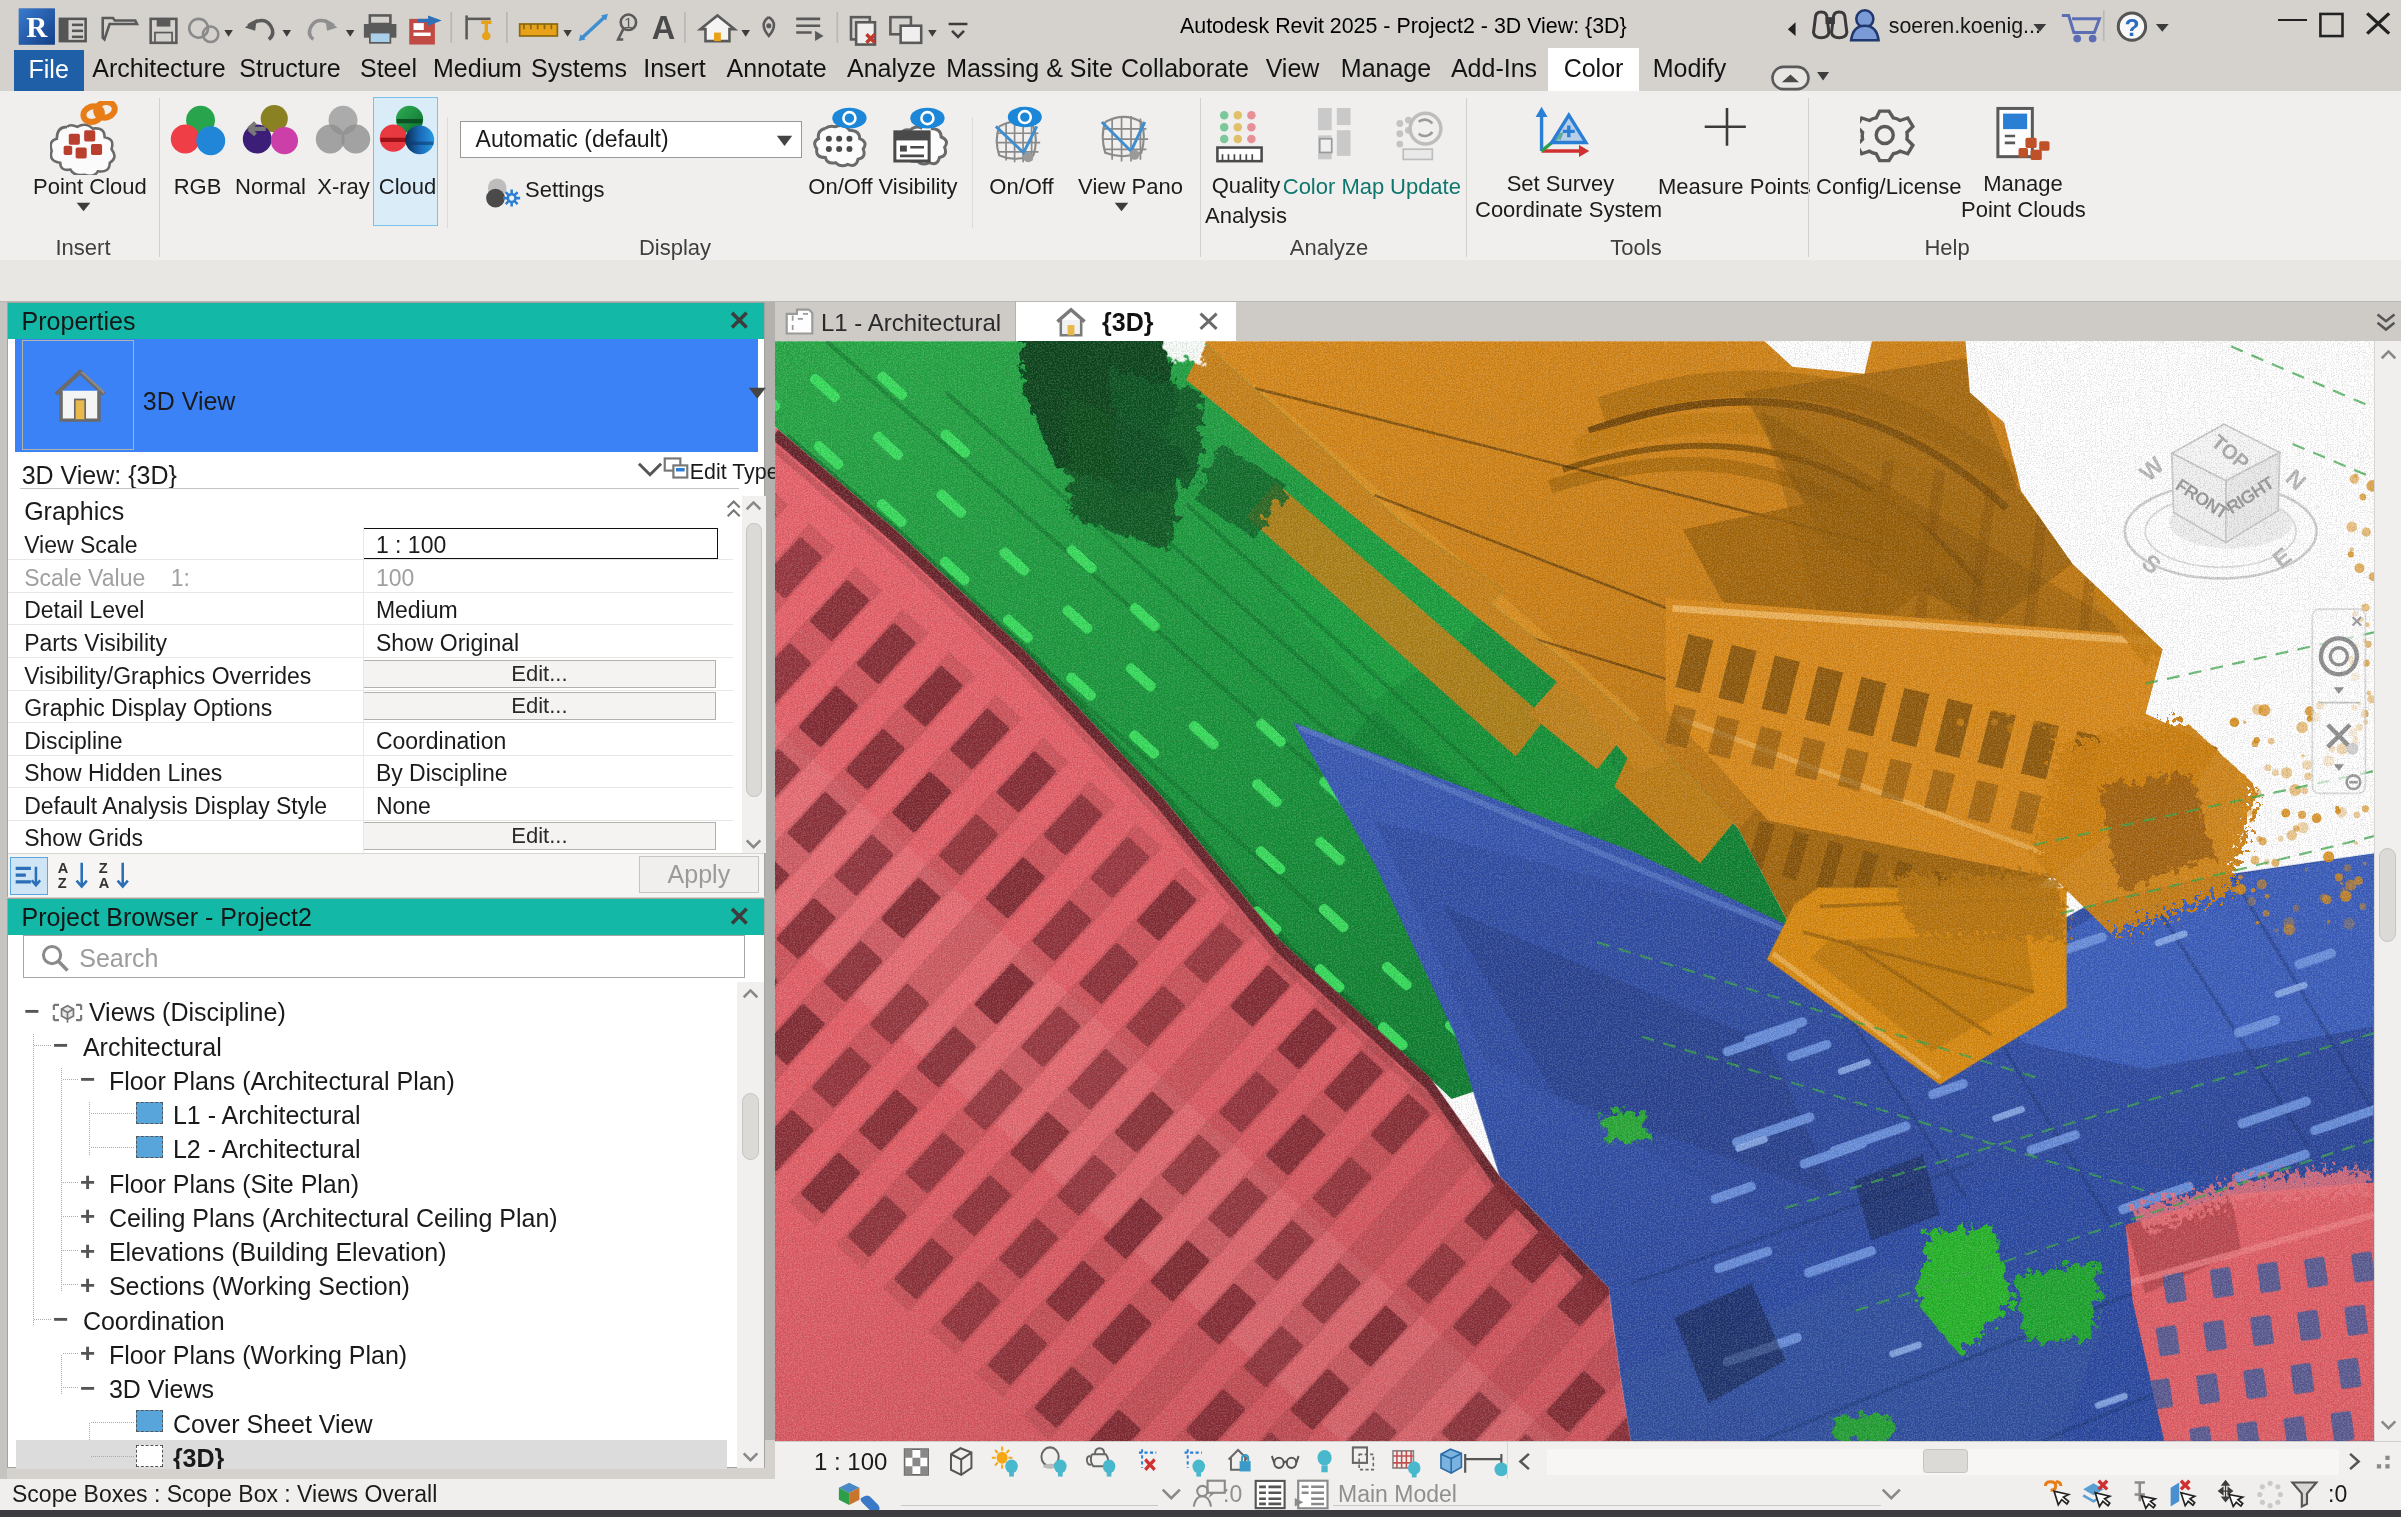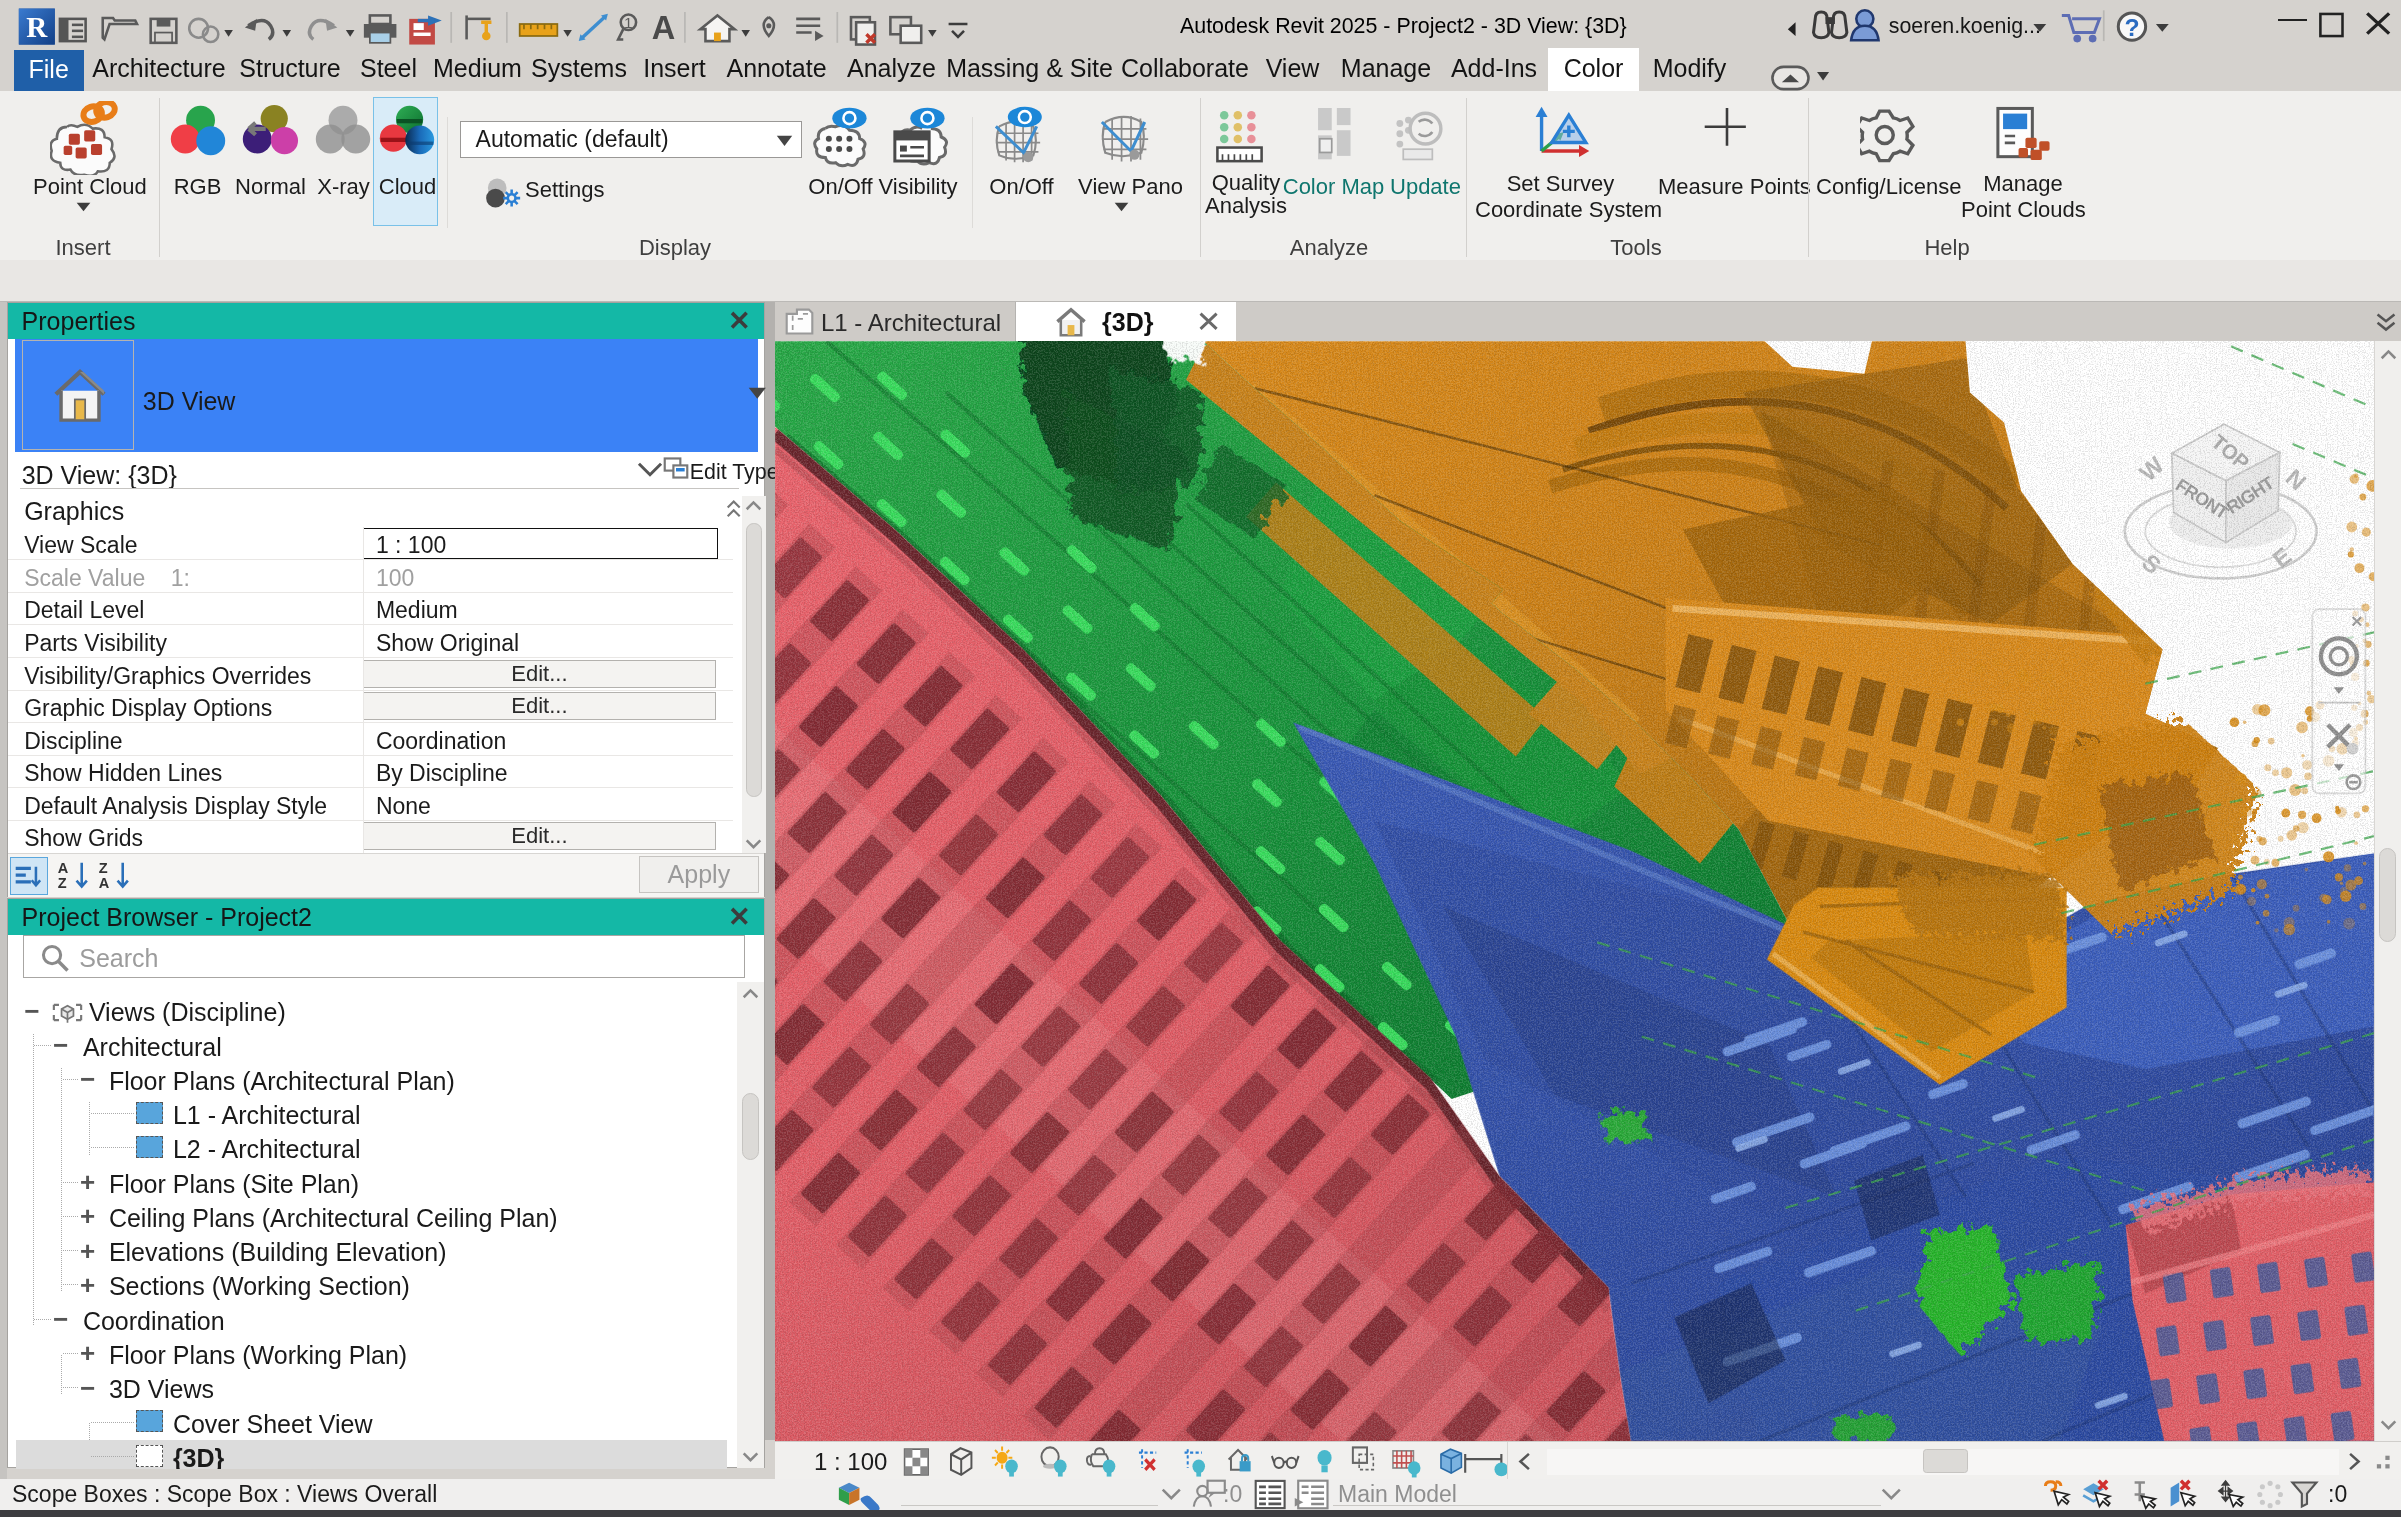--- a/index.html
+++ b/index.html
@@ -334,21 +334,21 @@
     <circle cx="12" cy="22" r="5" fill="#7cc89a"></circle>
         <circle cx="28" cy="22" r="5" fill="#e0c068"></circle>
         <circle cx="44" cy="22" r="5" fill="#e89098"></circle>
     <circle cx="12" cy="36" r="5" fill="#7cc89a"></circle>
         <circle cx="28" cy="36" r="5" fill="#e0c068"></circle>
         <circle cx="44" cy="36" r="5" fill="#e89098"></circle>
       </g>
     <rect x="4" y="46" width="52" height="16" fill="#fff" stroke="#4a4a4a" stroke-width="3"></rect>
     <path d="M10 54 v8 M17 54 v8 M24 54 v8 M31 54 v8 M38 54 v8 M45 54 v8" stroke="#4a4a4a" stroke-width="2"></path>
   </svg>
-  <div class="blabel" style="left:1199px;top:80px;width:94px;line-height:23px">Quality<br>Analysis</div>
+  <div class="blabel" style="left:1199px;top:80px;width:94px;line-height:30px">Quality<br>Analysis</div>
   <svg class="ricon" style="left:1311px;top:17px" width="50" height="53" viewBox="0 0 58 62">
     <g fill="#c9c9c9">
         <rect x="8" y="0" width="16" height="26"></rect>
         <rect x="30" y="0" width="16" height="20"></rect>
         <rect x="8" y="32" width="16" height="28"></rect>
         <rect x="30" y="26" width="16" height="30"></rect>
       </g>
     <rect x="10" y="36" width="14" height="16" fill="#efefef" stroke="#9a9a9a" stroke-width="2"></rect>
   </svg>
   <div class="blabel gray" style="left:1280px;top:83px;width:107px">Color Map</div>

